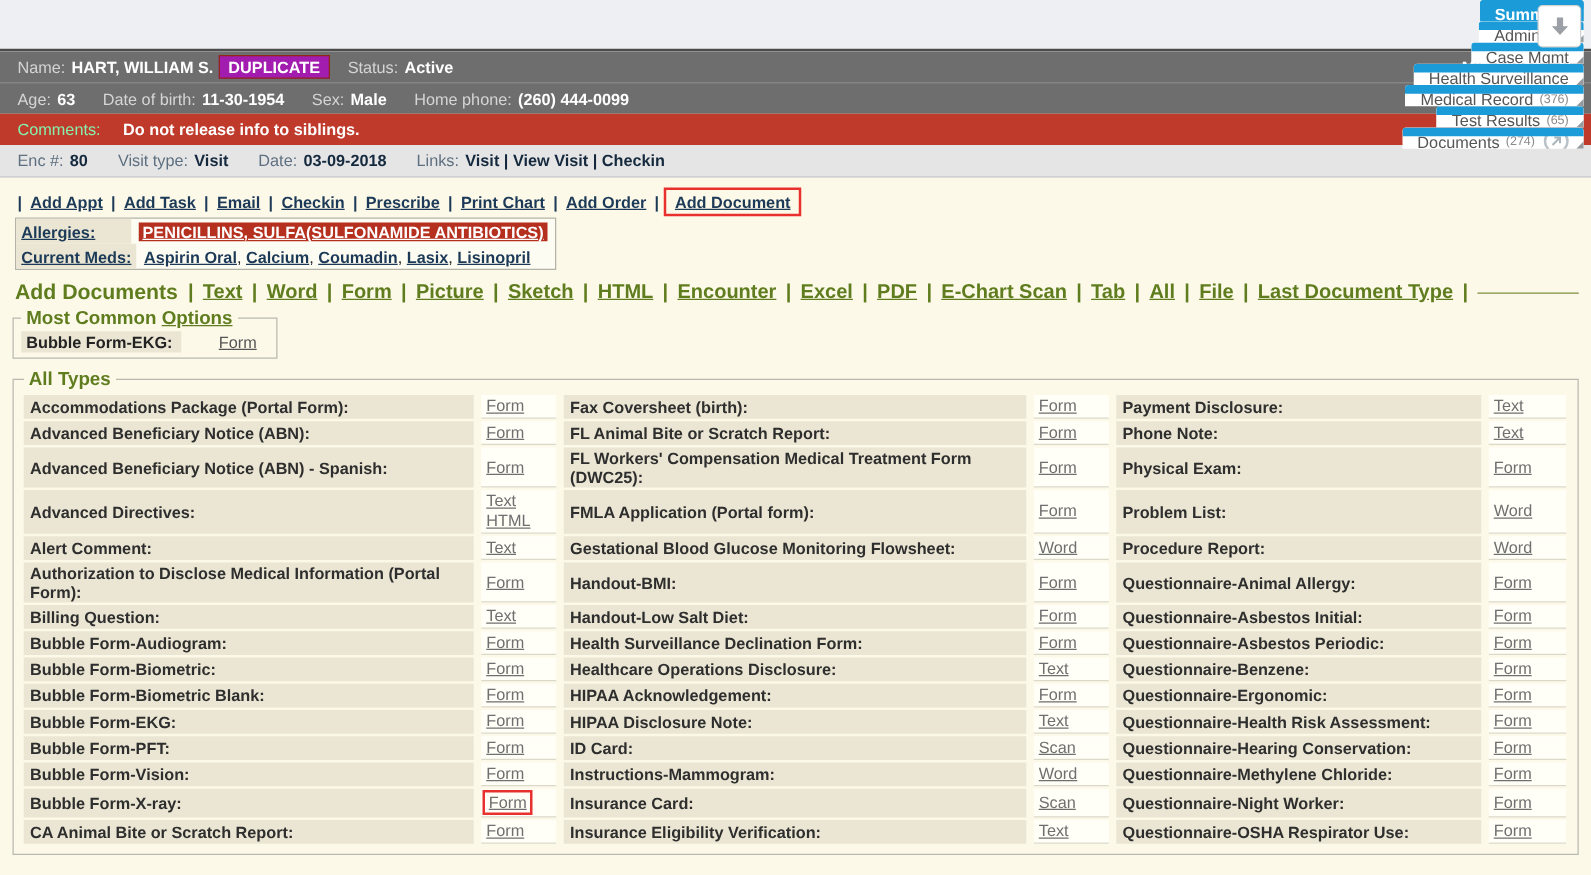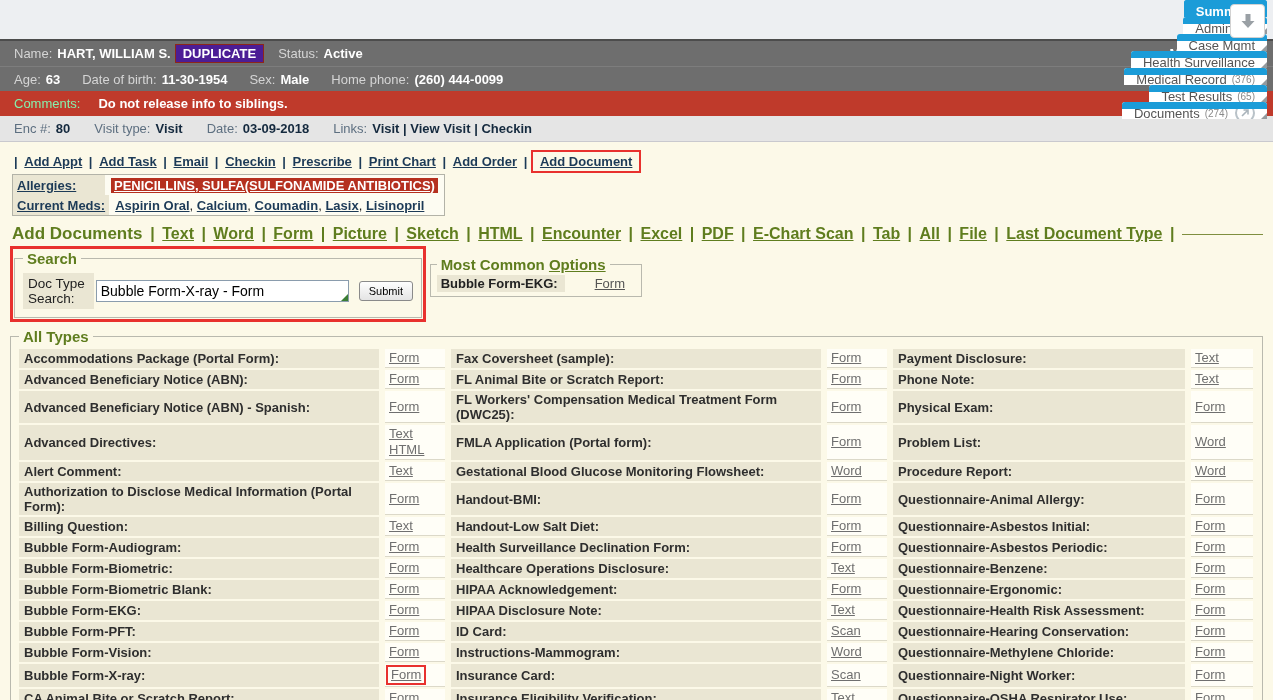--- a/index.html
+++ b/index.html
@@ -30,21 +30,21 @@
   .bar-gray { background:#6e6e6e; color:#fff; }
   .bar-gray .lbl { color:#d5d5d5; margin-right:5px; }
   .bar-gray .val { font-weight:bold; margin-right:22px; }
   .bar-red { background:#bf3a2b; color:#fff; }
   .bar-red .lbl { color:#86efac; margin-right:18px; }
   .bar-red .val { font-weight:bold; }
   .bar-enc { background:#e5e5e5; height:26px; border-bottom:1px solid #c9c9ce; color:#14293e; }
   .bar-enc .lbl { color:#5d6f80; margin-right:5px; }
   .bar-enc .val { font-weight:bold; margin-right:24px; }
   .bar2 { border-top:1px solid #7d7d7d; }
-  .dup-badge { background:#4c1d95; border:1px solid #8e261a; color:#fff; font-weight:bold;
+  .dup-badge { background:#a21caf; border:1px solid #8e261a; color:#fff; font-weight:bold;
                padding:1px 7px; margin:0 14px 0 2px; }
   .id-right { margin-left:auto; display:flex; align-items:center; gap:8px; font-weight:bold; }
 
   
   .content { padding:12px 10px 0 10px; }
   .qlinks { padding-left:4px; margin-bottom:5px; color:#1c3a57; font-weight:bold; }
   .qlinks a { color:#1c3a57; margin:0 3px; }
   .red-box { border:2px solid #e8312e; padding:2px 4px; }
 
   .allergy-box { display:inline-block; border:1px solid #b3b3a8; background:#fdfcf2; margin-left:2px; }
@@ -206,52 +206,40 @@
       <span class="avalue meds" id="meds-list"><a>Aspirin Oral</a>, <a>Calcium</a>, <a>Coumadin</a>, <a>Lasix</a>, <a>Lisinopril</a></span>
     </div>
   </div>
 
   <div class="adddoc-head">
     <span class="adddoc-title">Add Documents</span>
     <span class="adddoc-links" id="adddoc-links">| <a>Text</a> | <a>Word</a> | <a>Form</a> | <a>Picture</a> | <a>Sketch</a> | <a>HTML</a> | <a>Encounter</a> | <a>Excel</a> | <a>PDF</a> | <a>E-Chart Scan</a> | <a>Tab</a> | <a>All</a> | <a>File</a> | <a>Last Document Type</a> |</span>
     <span class="adddoc-rule"></span>
   </div>
 
-  <div class="search-wrap">
-    <fieldset class="search-fs">
-      <legend>Search</legend>
-      <div class="search-row">
-        <span class="search-label">Doc Type Search:</span>
-        <span class="input-holder">
-          <input class="doc-input" value="Bubble Form-X-ray - Form" style="">
-        </span>
-        <button class="submit-btn">Submit</button>
-      </div>
-    </fieldset>
-  </div>
 
   <fieldset class="mc-fs">
     <legend><span>Most Common </span><a>Options</a></legend>
     <div id="mc-rows">
         <div class="mc-row">
           <span class="mc-label">Bubble Form-EKG:</span>
           <a>Form</a>
         </div>
       </div>
   </fieldset>
 
   <fieldset class="types-fs">
     <legend>All Types</legend>
     <div class="t-table" id="types-table">
         <div class="t-row">
           <div class="t-label">Accommodations Package (Portal Form):</div>
           <div class="t-links">
             <a class="t-link">Form</a>
           </div>
-          <div class="t-label">Fax Coversheet (sample):</div>
+          <div class="t-label">Fax Coversheet (birth):</div>
           <div class="t-links">
             <a class="t-link">Form</a>
           </div>
           <div class="t-label">Payment Disclosure:</div>
           <div class="t-links">
             <a class="t-link">Text</a>
           </div>
         </div>
         <div class="t-row">
           <div class="t-label">Advanced Beneficiary Notice (ABN):</div>

